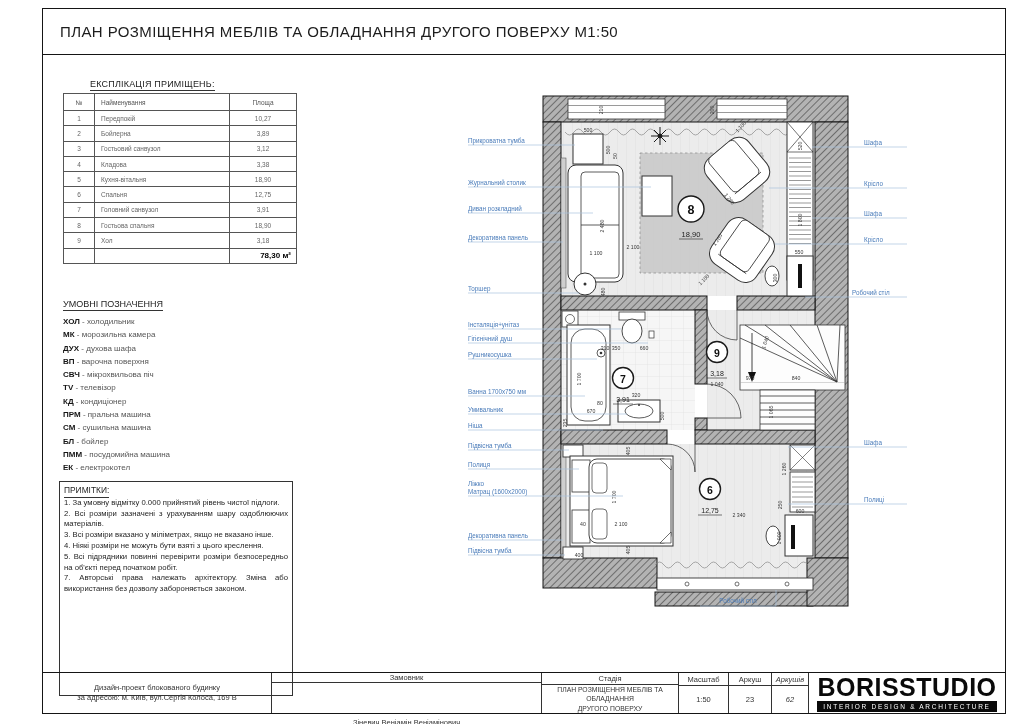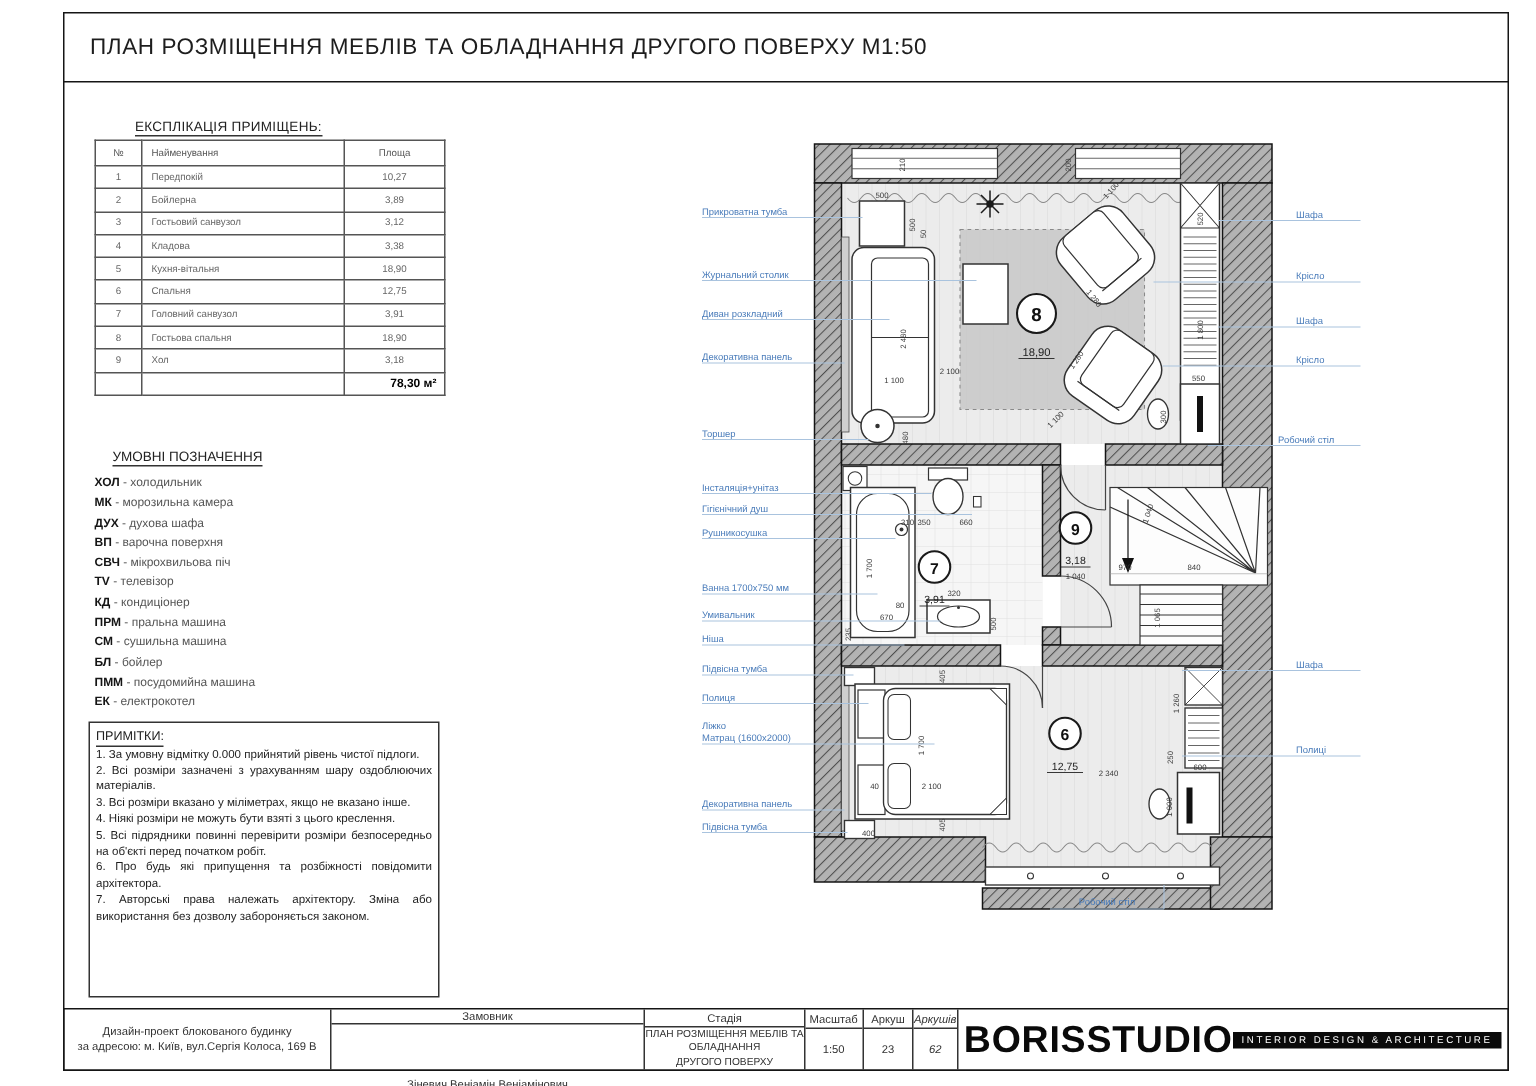--- a/index.html
+++ b/index.html
@@ -18,40 +18,40 @@
              font-size:6.5px;color:#666;}
   table.expl th,table.expl td{border:0.8px solid #555;padding:0 3px;}
   table.expl th{height:16px;font-weight:normal;color:#555;}
   table.expl td{height:14.3px;}
   .c-num{width:24px;text-align:center;}
   .c-name{text-align:left;padding-left:6px!important;}
   .c-area{width:58px;text-align:center;}
   .total td{height:16px;}
   .total .tval{font-weight:bold;font-size:8px;color:#000;text-align:right;padding-right:5px!important;}
   
-  .legend-head{position:absolute;left:63px;top:299px;font-size:9px;color:#222;margin-left:12px;}
+  .legend-head{position:absolute;left:63px;top:299px;font-size:9px;color:#222;}
   .legend{position:absolute;left:63px;top:315px;font-size:8px;line-height:13.3px;color:#555;}
   .legend b{color:#151515;}
   
-  .notes{position:absolute;left:59px;top:481px;width:234px;height:184px;border:1px solid #333;
+  .notes{position:absolute;left:59px;top:481px;width:234px;height:215px;border:1px solid #333;
          box-sizing:border-box;padding:3px 4px;font-size:7.7px;line-height:10.8px;
          text-align:justify;color:#1e1e1e;overflow:hidden;}
   .notes .nh{font-size:8.4px;}
   .notes p{margin:0;}
   
   .tblock{position:absolute;left:42px;top:672px;width:964px;height:42px;box-sizing:border-box;
           border:1.5px solid #151515;display:flex;font-size:7.5px;color:#333;}
   .tb-cell{box-sizing:border-box;border-left:1px solid #333;display:flex;flex-direction:column;}
   .tb-cell:first-child{border-left:none;}
   .tb-proj{width:228px;align-items:center;justify-content:center;text-align:left;line-height:10.5px;}
   .tb-col{display:flex;flex-direction:column;}
   .tb-head{height:13px;border-bottom:1px solid #333;display:flex;align-items:center;justify-content:center;box-sizing:border-box;}
   .tb-val{flex:1;display:flex;align-items:center;justify-content:center;text-align:center;line-height:9.5px;}
   .w-cust{width:270px;gap:35px;}.w-stage{width:137px;}.w-scale{width:50px;}.w-sheet{width:43px;}.w-sheets{width:37px;font-style:italic;}
-  .tb-logo{flex:1;display:flex;flex-direction:row;align-items:center;justify-content:flex-start;padding:1px 4px;}
+  .tb-logo{flex:1;display:flex;flex-direction:column;align-items:center;justify-content:center;padding:1px 4px;}
   .logo-big{font-size:25px;font-weight:bold;letter-spacing:.5px;color:#0a0a0a;line-height:25px;}
   .logo-bar{background:#0a0a0a;color:#fff;font-size:6.5px;letter-spacing:1.7px;
             padding:2px 6px;margin-top:1px;white-space:nowrap;}
   svg text{font-family:"Liberation Sans",sans-serif;}
   .planwrap{position:absolute;left:455px;top:88px;width:560px;height:535px;}
 </style>
 </head>
 <body>
 
 <div class="frame"></div>
@@ -140,21 +140,20 @@
   <div><b>ЕК</b> <span>- електрокотел</span></div>
 </div>
 
 <div class="notes">
   <span class="nh h-underline">ПРИМІТКИ:</span>
   <p>1. За умовну відмітку 0.000 прийнятий рівень чистої підлоги.</p>
   <p>2. Всі розміри зазначені з урахуванням шару оздоблюючих матеріалів.</p>
   <p>3. Всі розміри вказано у міліметрах, якщо не вказано інше.</p>
   <p>4. Ніякі розміри не можуть бути взяті з цього креслення.</p>
   <p>5. Всі підрядники повинні перевірити розміри безпосередньо на об'єкті перед початком робіт.</p>
-  <p>6. Про будь які припущення та розбіжності повідомити архітектора.</p>
   <p>7. Авторські права належать архітектору. Зміна або використання без дозволу забороняється законом.</p>
 </div>
 
 <div class="planwrap">
 <svg width="560" height="535" viewBox="0 0 560 535">
   <defs>
     <pattern id="hatch" width="5" height="5" patternUnits="userSpaceOnUse" patternTransform="rotate(45)">
       <rect width="5" height="5" fill="#b3b3b3"></rect>
       <line x1="0" y1="0" x2="0" y2="5" stroke="#4f4f4f" stroke-width="1.4"></line>
     </pattern>

